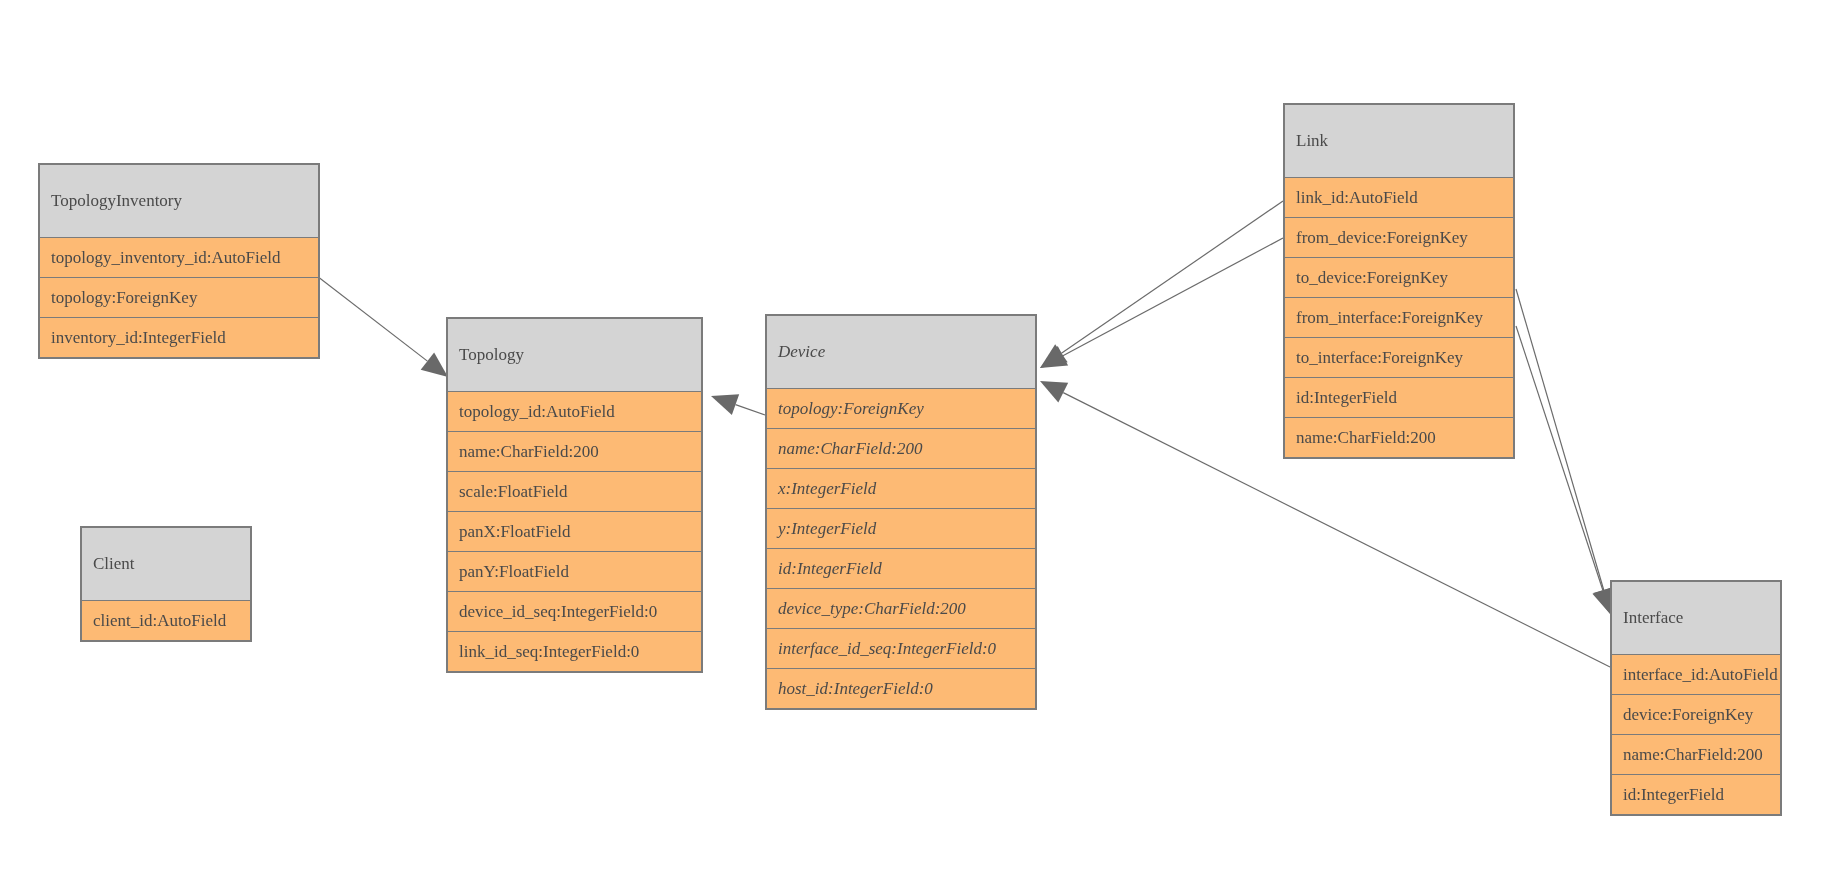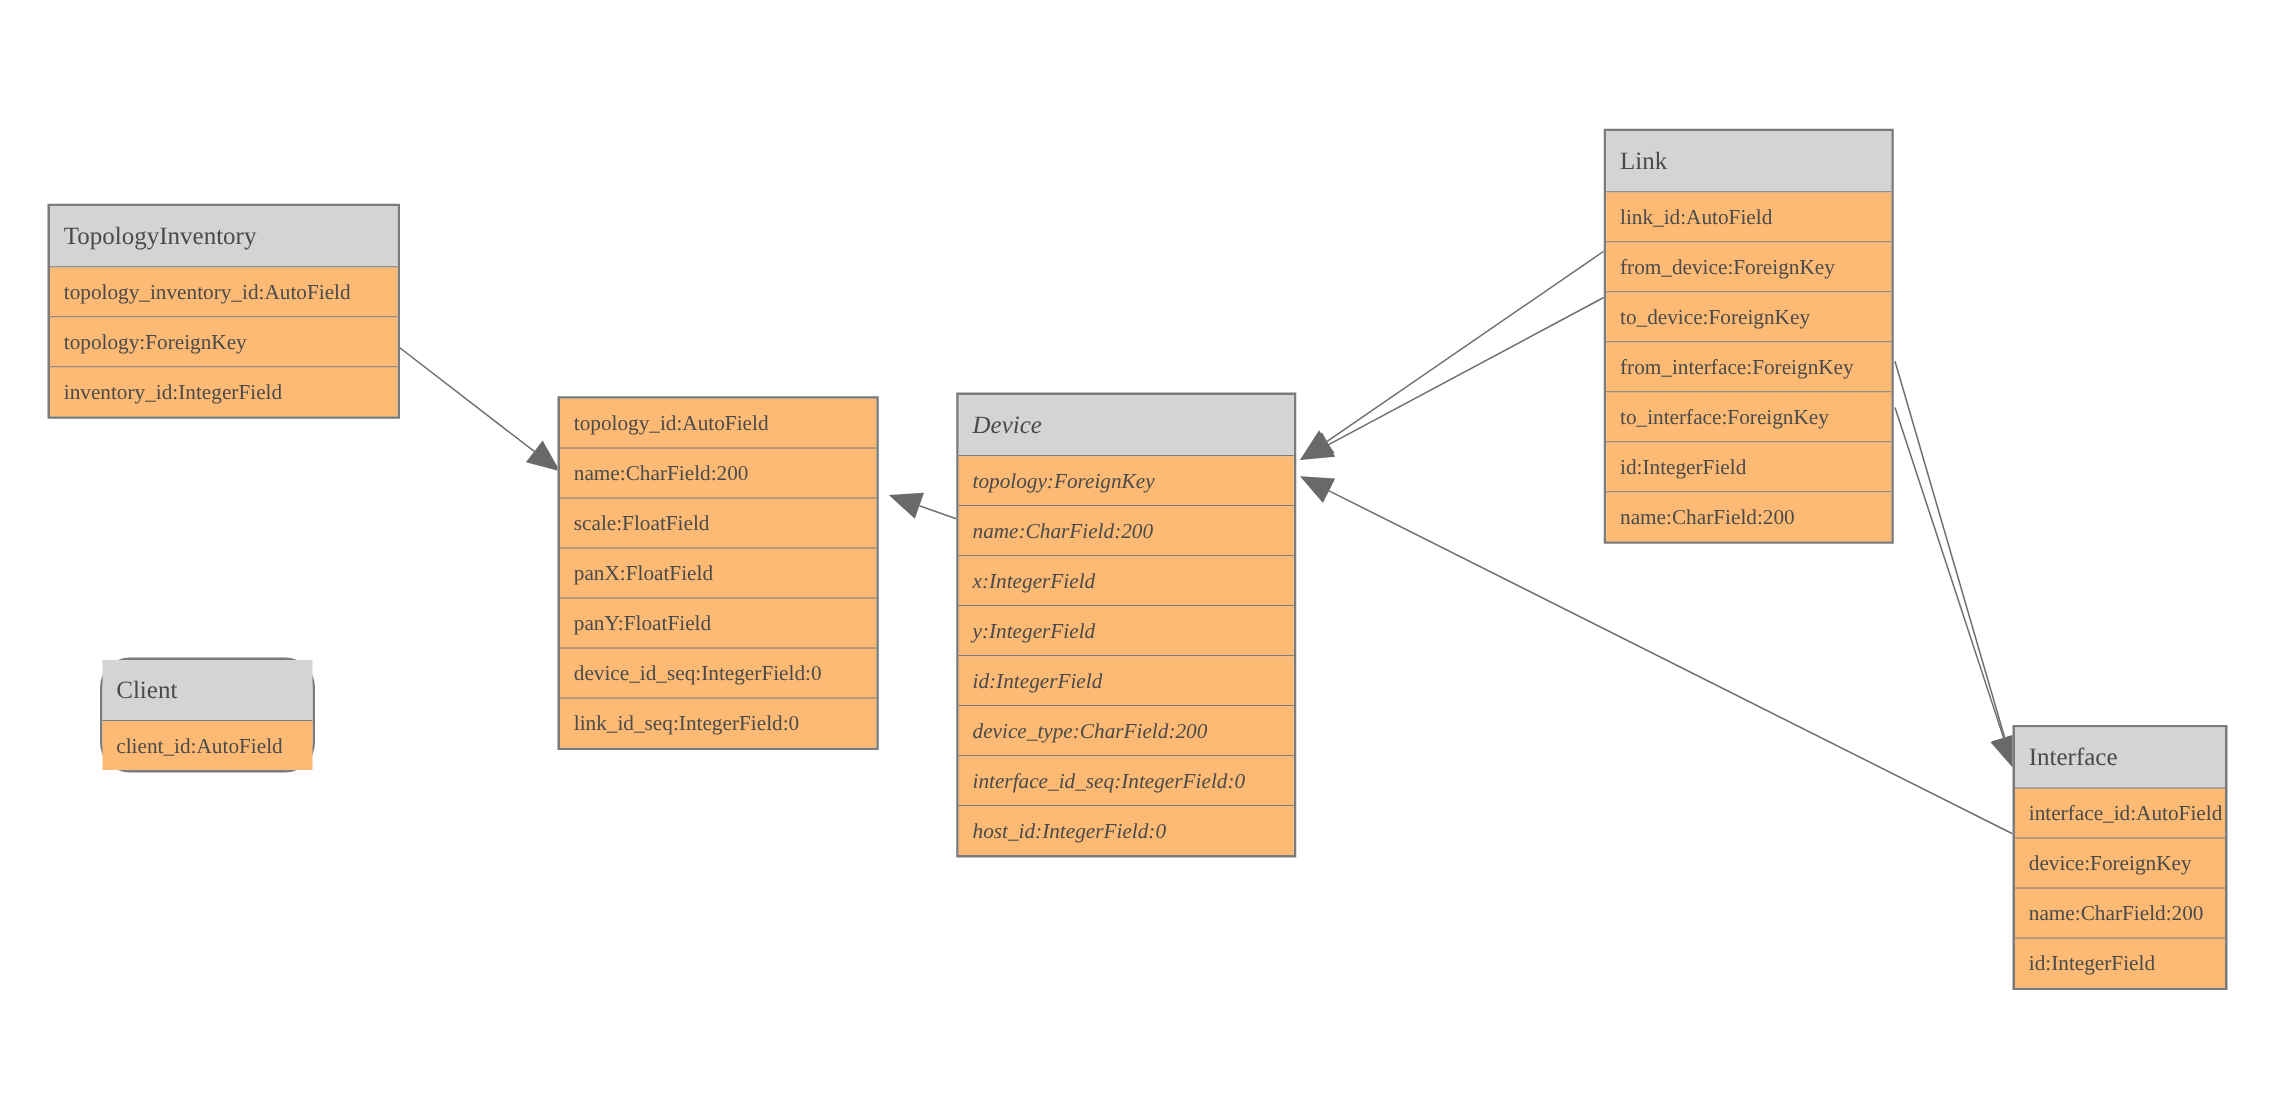--- a/index.html
+++ b/index.html
@@ -22,25 +22,25 @@
   }
   .entity {
     position: absolute;
     background: #ffffff;
     border: 2px solid var(--border, #7b7b7b);
     box-sizing: border-box;
   }
   .entity-header {
     height: 40px;
     line-height: 40px;
-    padding: 4px 11px;
+    padding: 16px 11px;
     background: var(--header-fill, #d4d4d4);
     border-bottom: 1px solid var(--border, #7b7b7b);
     color: var(--text, #4a4a4a);
-    font-size: 20px;
+    font-size: 17px;
     white-space: nowrap;
     overflow: hidden;
   }
   .entity-field {
     height: 39px;
     line-height: 39px;
     padding: 0 11px;
     border-bottom: 1px solid var(--border, #7b7b7b);
     color: var(--text, #4a4a4a);
     font-size: 17px;
@@ -87,29 +87,30 @@
       </g>
     </svg>
   <div>
       <div class="entity" style="left: 21px; top: 163px; width: 282px; margin-left: 17px;">
         <div class="entity-header">TopologyInventory</div>
         <div class="entity-field">topology_inventory_id:AutoField</div>
         <div class="entity-field">topology:ForeignKey</div>
         <div class="entity-field">inventory_id:IntegerField</div>
       </div>
       <div class="entity" style="left: 446px; top: 317px; width: 257px;">
+        <div class="entity-header">Topology</div>
         <div class="entity-field">topology_id:AutoField</div>
         <div class="entity-field">name:CharField:200</div>
         <div class="entity-field">scale:FloatField</div>
         <div class="entity-field">panX:FloatField</div>
         <div class="entity-field">panY:FloatField</div>
         <div class="entity-field">device_id_seq:IntegerField:0</div>
         <div class="entity-field">link_id_seq:IntegerField:0</div>
       </div>
-      <div class="entity" style="left: 80px; top: 526px; width: 172px; border-radius: 24px;">
+      <div class="entity" style="left: 80px; top: 526px; width: 172px;">
         <div class="entity-header">Client</div>
         <div class="entity-field">client_id:AutoField</div>
       </div>
       <div class="entity" style="left: 765px; top: 314px; width: 272px; font-style: italic;">
         <div class="entity-header">Device</div>
         <div class="entity-field">topology:ForeignKey</div>
         <div class="entity-field">name:CharField:200</div>
         <div class="entity-field">x:IntegerField</div>
         <div class="entity-field">y:IntegerField</div>
         <div class="entity-field">id:IntegerField</div>

